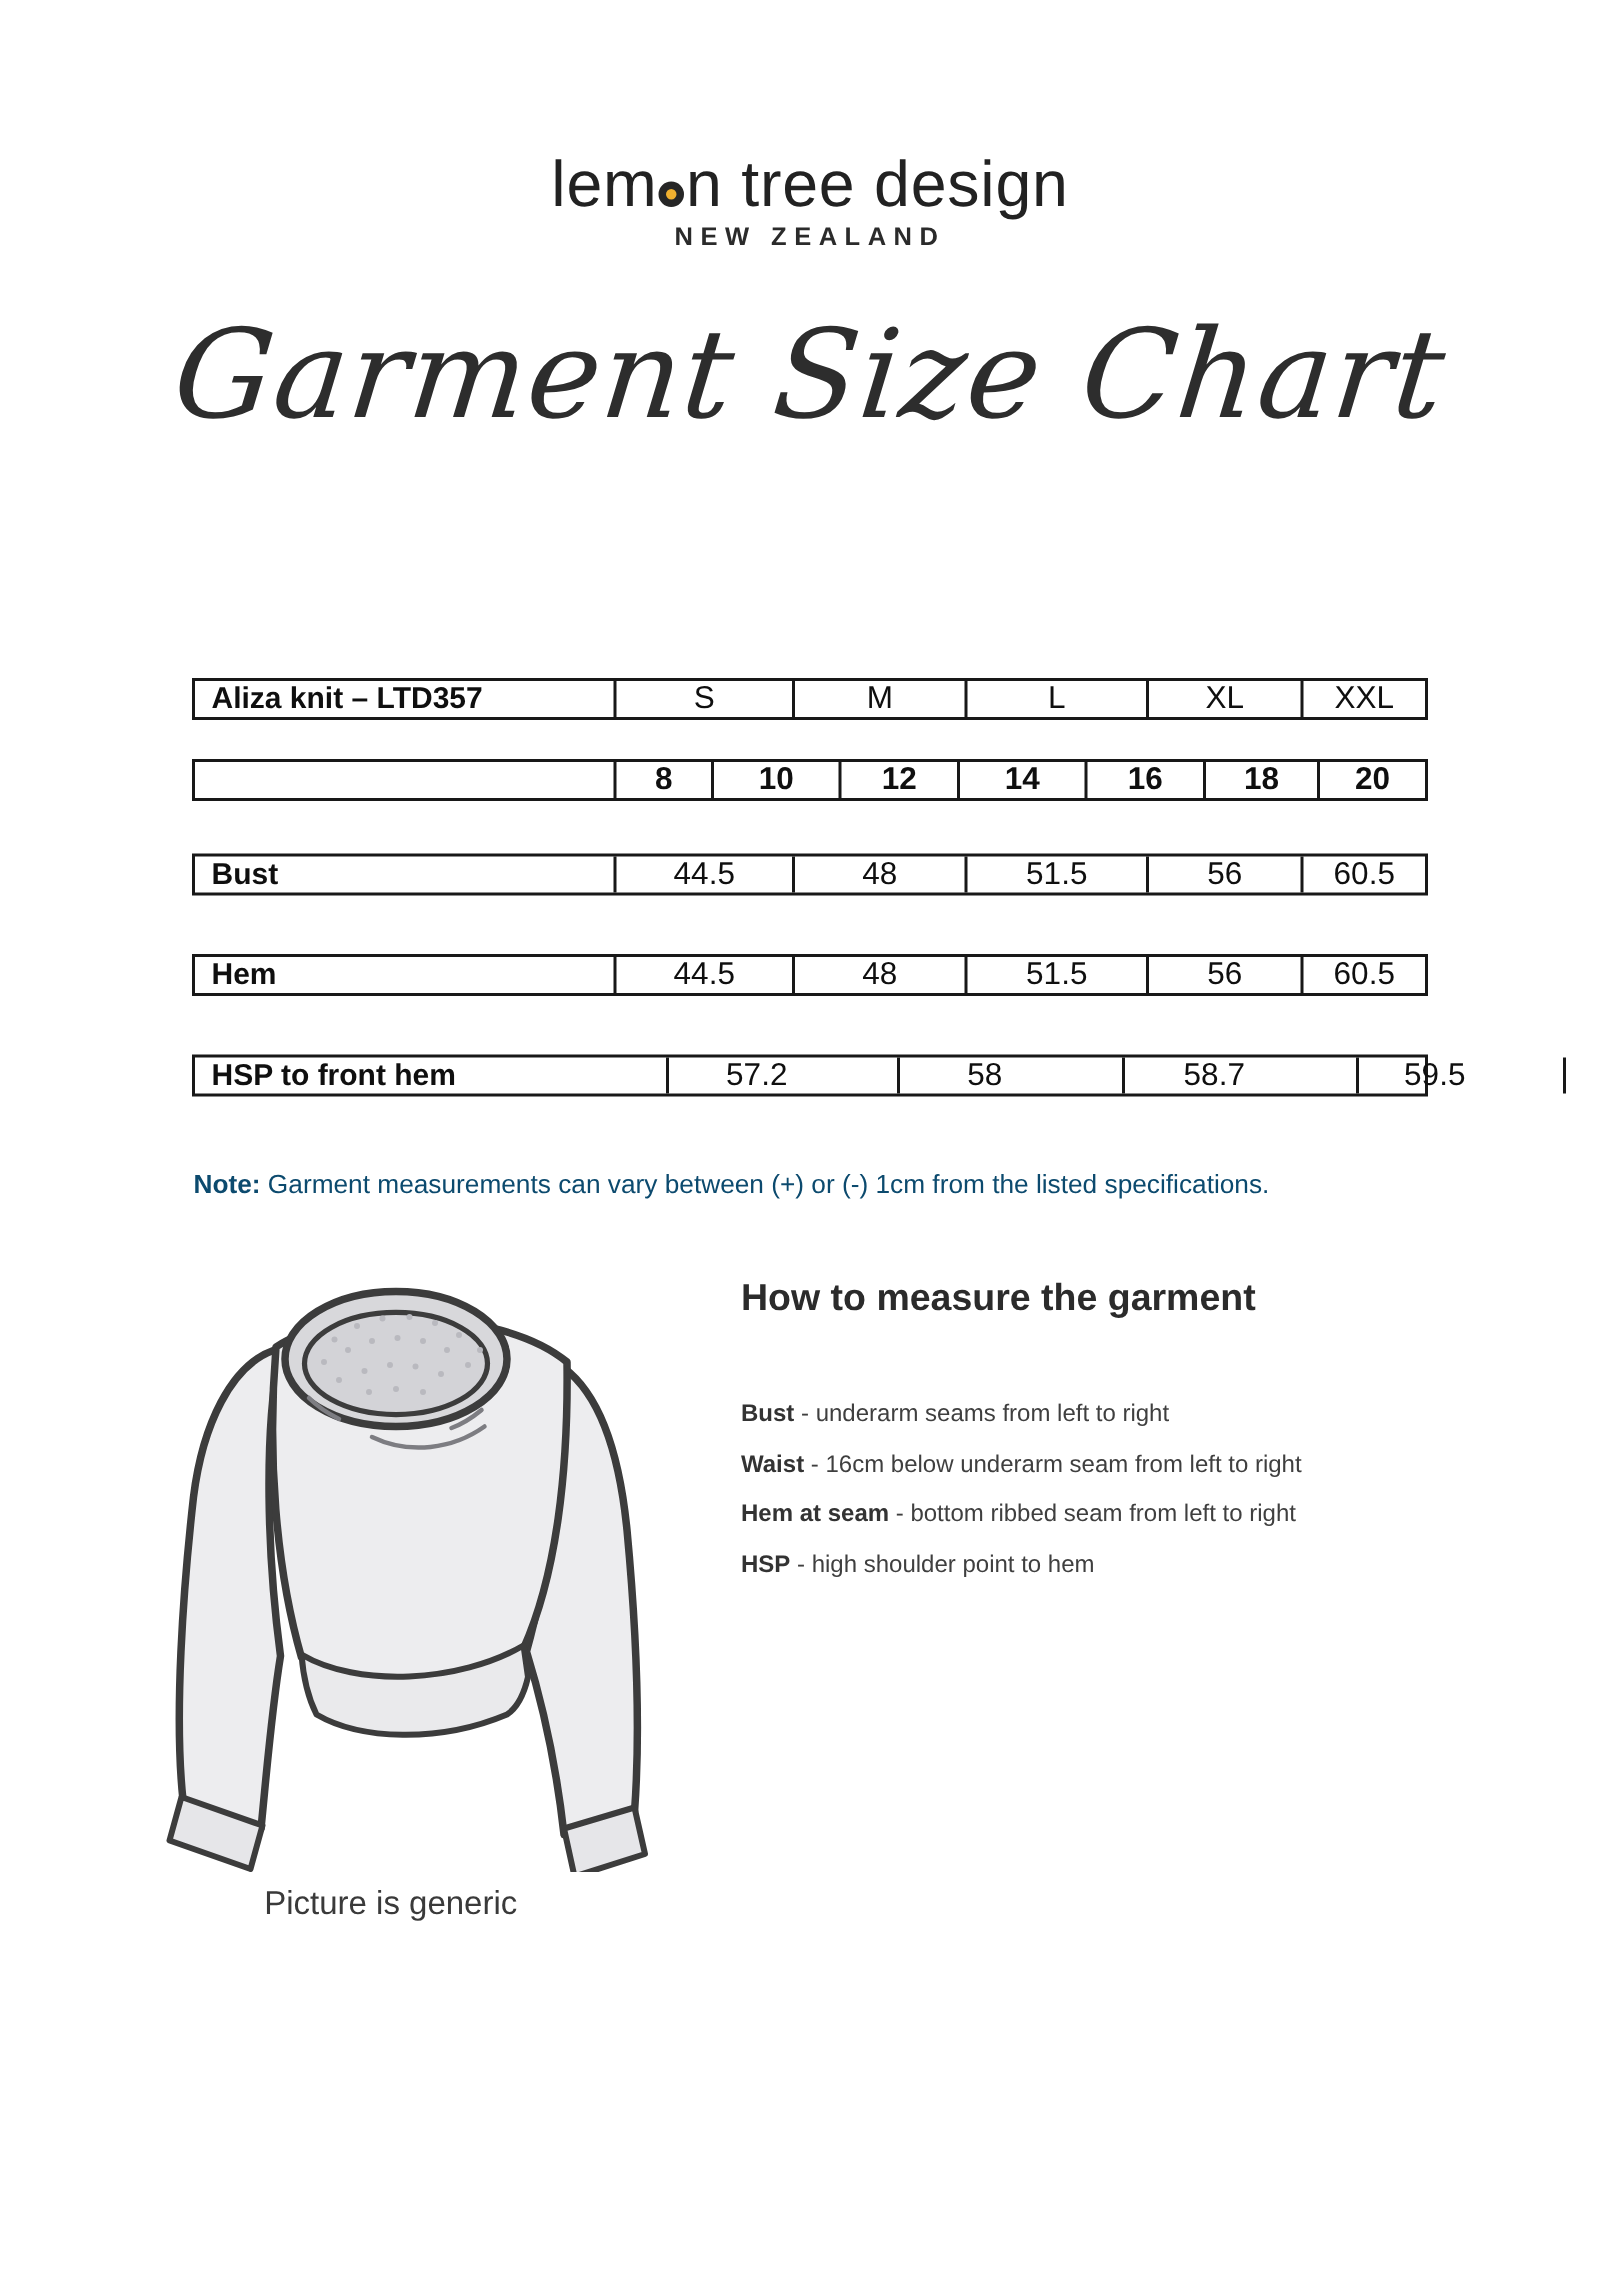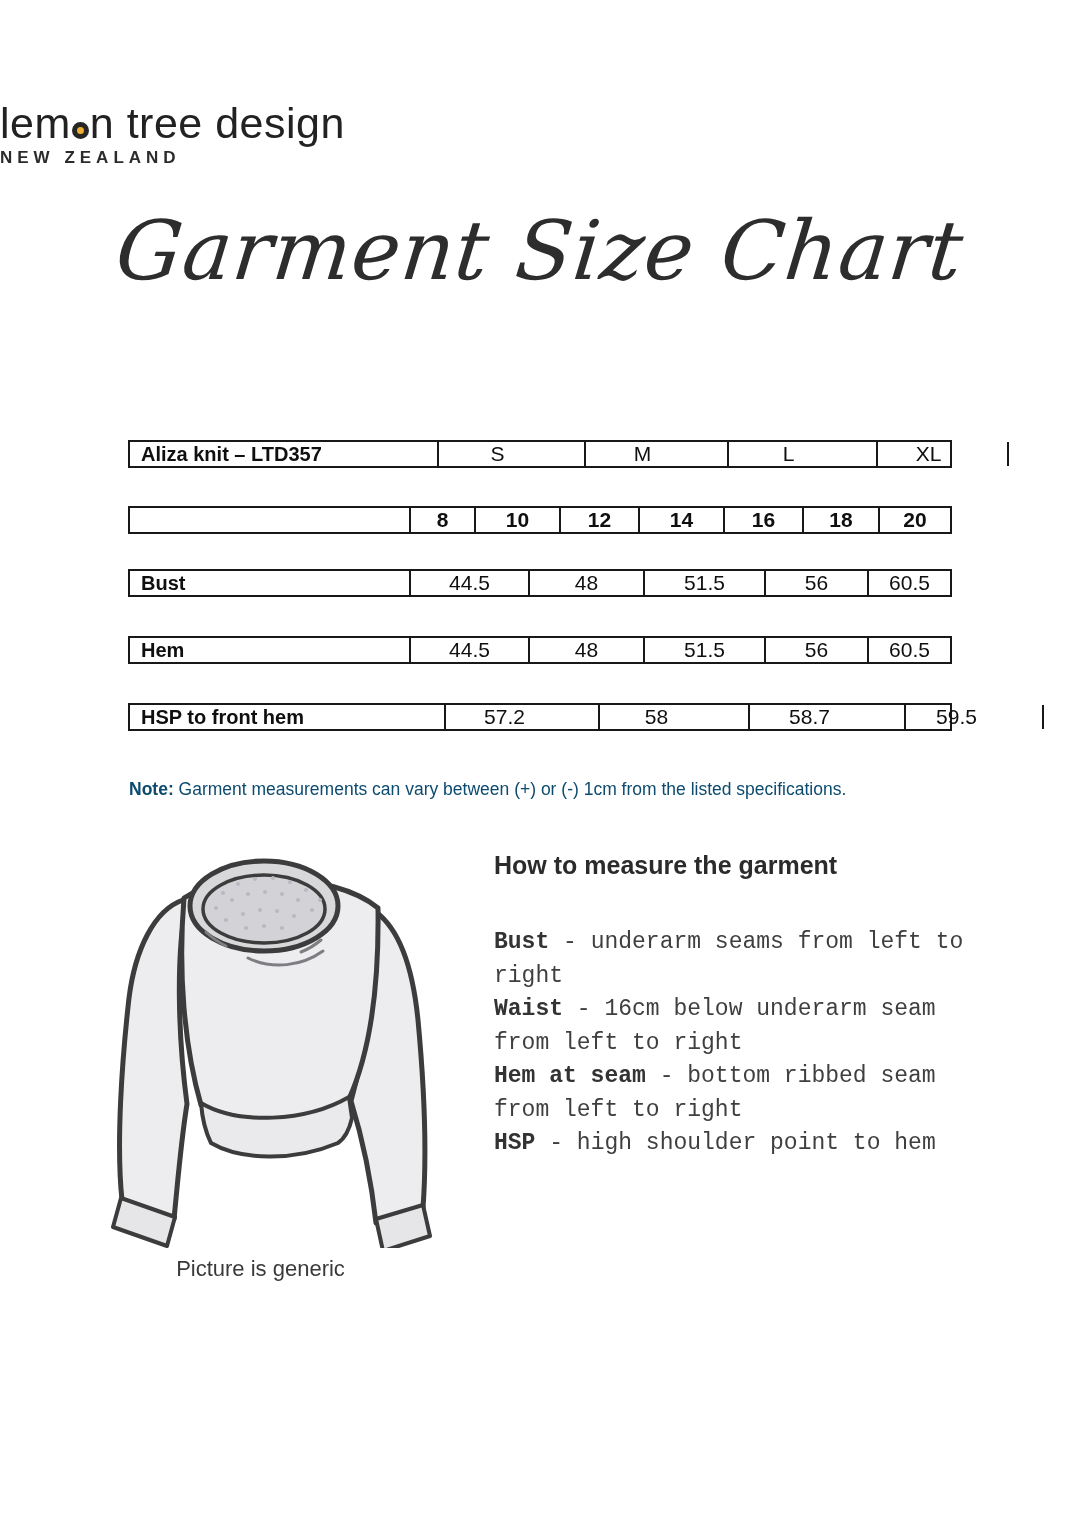--- a/index.html
+++ b/index.html
@@ -4,21 +4,21 @@
 <style>
   * { margin:0; padding:0; box-sizing:border-box; }
   html,body { background:#ffffff; }
   .page {
     position:relative; width:1080px; height:1528px; margin:0 auto;
     background:#ffffff; overflow:hidden;
     font-family:"Liberation Sans", sans-serif; color:#1c1c1c;
   }
 
   
-  .brand { position:absolute; top:100px; left:0; width:1080px; text-align:left; }
+  .brand { position:absolute; top:100px; left:0; width:1080px; text-align:center; }
   .brand-line {
     font-size:43px; font-weight:500; letter-spacing:0.5px; color:#222;
     line-height:46px; white-space:nowrap;
   }
   .lemon-dot {
     display:inline-block; width:17px; height:17px; border-radius:50%;
     border:5px solid #262626; margin:0 1px; transform:translateY(1px);
   }
   .brand-country {
     margin-top:2px; font-size:17px; font-weight:bold; letter-spacing:5px;
@@ -31,21 +31,21 @@
     font-family:"DejaVu Serif", serif; font-style:italic; font-weight:400;
     font-size:82px; line-height:118px; color:#2d2d2d; letter-spacing:1px;
     transform:skewX(-6deg);
   }
 
   
   .trow {
     position:absolute; left:128px; width:824px; height:28px;
     display:flex; border:2px solid #181818; background:#fff;
   }
-  .r1 { top:440px;gap:28px; } .r2 { top:506px; } .r3 { top:569px; }
+  .r1 { top:452px; } .r2 { top:506px; } .r3 { top:569px; }
   .r4 { top:636px; } .r5 { top:703px;gap:35px; }
   .tcell {
     display:flex; align-items:center; justify-content:center;
     border-left:2px solid #181818; font-size:21px; color:#0f0f0f;
     overflow:hidden; white-space:nowrap;
   }
   .tcell:first-child { border-left:none; }
   .lbl {
     width:279px; flex:none; justify-content:flex-start;
     padding-left:11px; font-weight:bold; font-size:20px;
@@ -74,21 +74,21 @@
     position:absolute; top:1256px; left:88px; width:345px; text-align:center;
     font-size:22px; color:#3a3a3a;
   }
 
   
   .howto { position:absolute; top:850px; left:494px; width:470px; color:#3f3f3f; }
   .howto-heading {
     font-size:25px; font-weight:bold; color:#2b2b2b; line-height:30px;
     margin-bottom:46px;
   }
-  .measure-list { font-size:23px; line-height:33.5px;font-family:Liberation Mono, monospace; }
+  .measure-list { font-size:16px; line-height:33.5px; }
   .measure-item b { color:#333; }
   .measure-para { margin-top:28px; font-size:23px; line-height:33.5px; }
 </style>
 </head>
 <body>
 
 <div class="page">
 
   <div class="brand">
     <div class="brand-line"><span>lem</span><span class="lemon-dot" style="background:#F0B02F"></span><span>n tree design</span></div>

